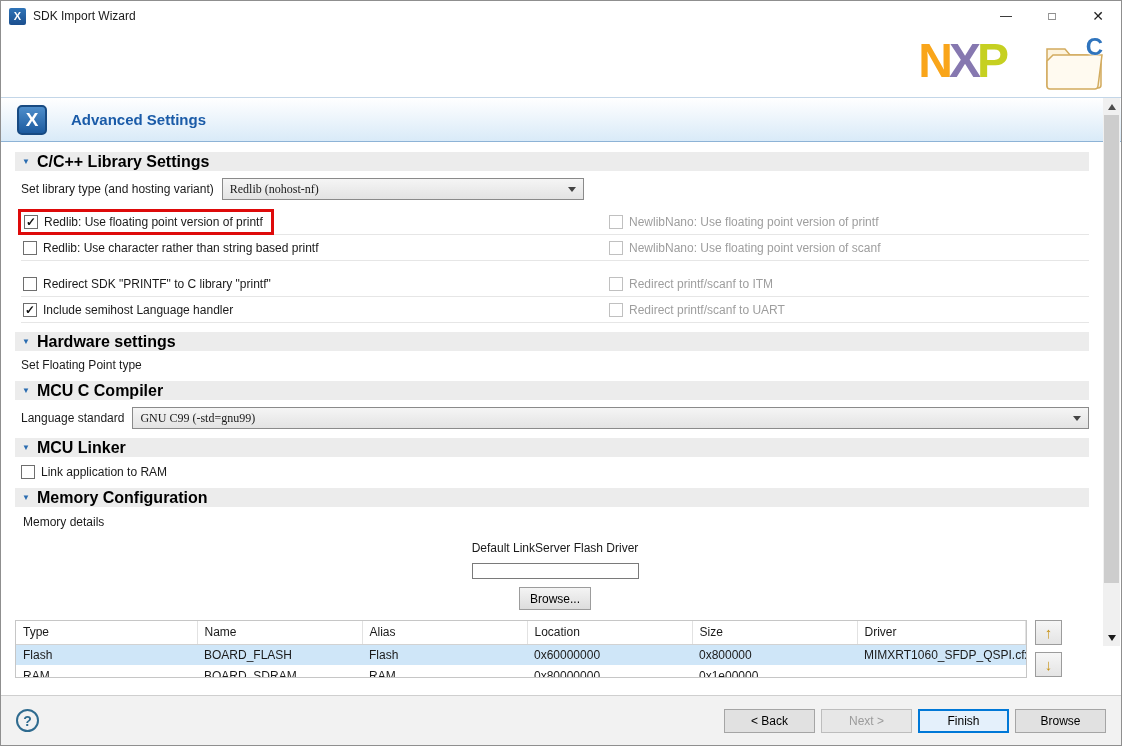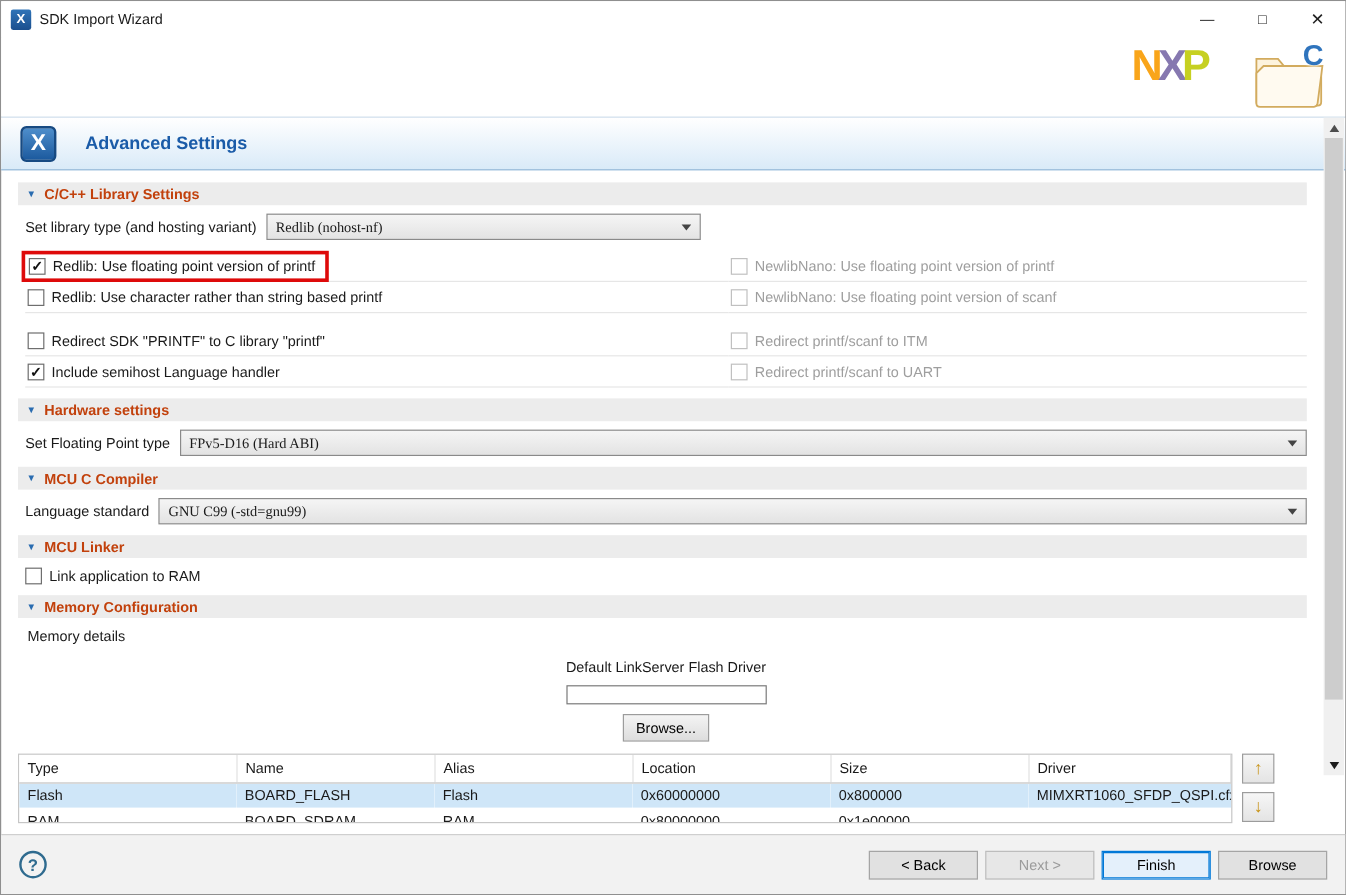--- a/index.html
+++ b/index.html
@@ -13,21 +13,21 @@
   .app-icon { width: 17px; height: 17px; background: linear-gradient(#2f74b8, #1b4f8e); color: #fff;
               font-weight: bold; font-size: 11px; display: flex; align-items: center; justify-content: center;
               border-radius: 2px; flex: 0 0 auto; }
   .titlebar-title { font-size: 12px; margin-left: 7px; flex: 1; }
   .win-btn { width: 46px; height: 30px; display: flex; align-items: center; justify-content: center;
              font-size: 12px; color: #222; cursor: default; }
   .win-btn.close-btn { font-size: 14px; }
 
   
   .banner { position: relative; height: 66px; background: #fff; }
-  .nxp-logo { position: absolute; right: 116px; top: 6px; font-size: 36px; font-weight: 900;
+  .nxp-logo { position: absolute; right: 116px; top: 6px; font-size: 48px; font-weight: 900;
               letter-spacing: -4px; line-height: 1; text-align: right; }
   .nxp-n { color: #f9a51a; }
   .nxp-x { color: #8678b0; }
   .nxp-p { color: #c6d021; }
   .folder-icon { position: absolute; right: 16px; top: 6px; width: 62px; height: 54px; }
   .folder-c { position: absolute; right: 2px; top: -4px; font-size: 24px; font-weight: bold; color: #2f74bd;
               text-shadow: 0 0 3px #fff, 0 0 3px #fff; }
 
   
   .wizard-header { height: 45px; background: linear-gradient(#ffffff, #d9eaf8); border-top: 1px solid #c3d6e8;
@@ -37,21 +37,21 @@
                  display: flex; align-items: center; justify-content: center; }
   .wizard-title { margin-left: 24px; font-size: 15px; font-weight: bold; color: #1a5ba8; }
 
   
   .content { height: 555px; padding: 6px 32px 0 14px; overflow: hidden; }
 
   .section-bar { background: #ececec; height: 19px; display: flex; align-items: center; gap: 7px;
                  padding: 0 7px; margin: 9px 0 7px 0; cursor: default; }
   .section-bar:first-child { margin-top: 4px; }
   .section-caret { color: #2a6cb0; font-size: 8px; line-height: 1; }
-  .section-title { color: #c2410c; font-size: 12px; font-weight: bold; }
+  .section-title { color: #000000; font-size: 16px; font-weight: bold; }
 
   .field-row { display: flex; align-items: center; gap: 8px; margin: 7px 0 9px 6px; font-size: 12px; }
   .combo { height: 22px; border: 1px solid #8a8a8a; background: linear-gradient(#f5f5f5, #e3e3e3);
            display: flex; align-items: center; padding: 0 7px; font-size: 12px; font-family: Liberation Serif, serif; }
   .combo-lib { width: 362px; }
   .combo-wide { flex: 1; }
   .chev-down { margin-left: auto; width: 0; height: 0; border-left: 4px solid transparent;
                border-right: 4px solid transparent; border-top: 5px solid #444; }
 
   .check-grid { display: grid; grid-template-columns: 586px 1fr; margin-left: 6px; }
@@ -198,24 +198,20 @@
         <span>Redirect printf/scanf to UART</span>
       </div>
     </div>
 
     <div class="section-bar">
       <span class="section-caret">▼</span>
       <span class="section-title">Hardware settings</span>
     </div>
     <div class="field-row">
       <span>Set Floating Point type</span>
-      <div class="combo combo-wide">
-        <span>FPv5-D16 (Hard ABI)</span>
-        <span class="chev-down"></span>
-      </div>
     </div>
 
     <div class="section-bar">
       <span class="section-caret">▼</span>
       <span class="section-title">MCU C Compiler</span>
     </div>
     <div class="field-row">
       <span>Language standard</span>
       <div class="combo combo-wide">
         <span>GNU C99 (-std=gnu99)</span>

